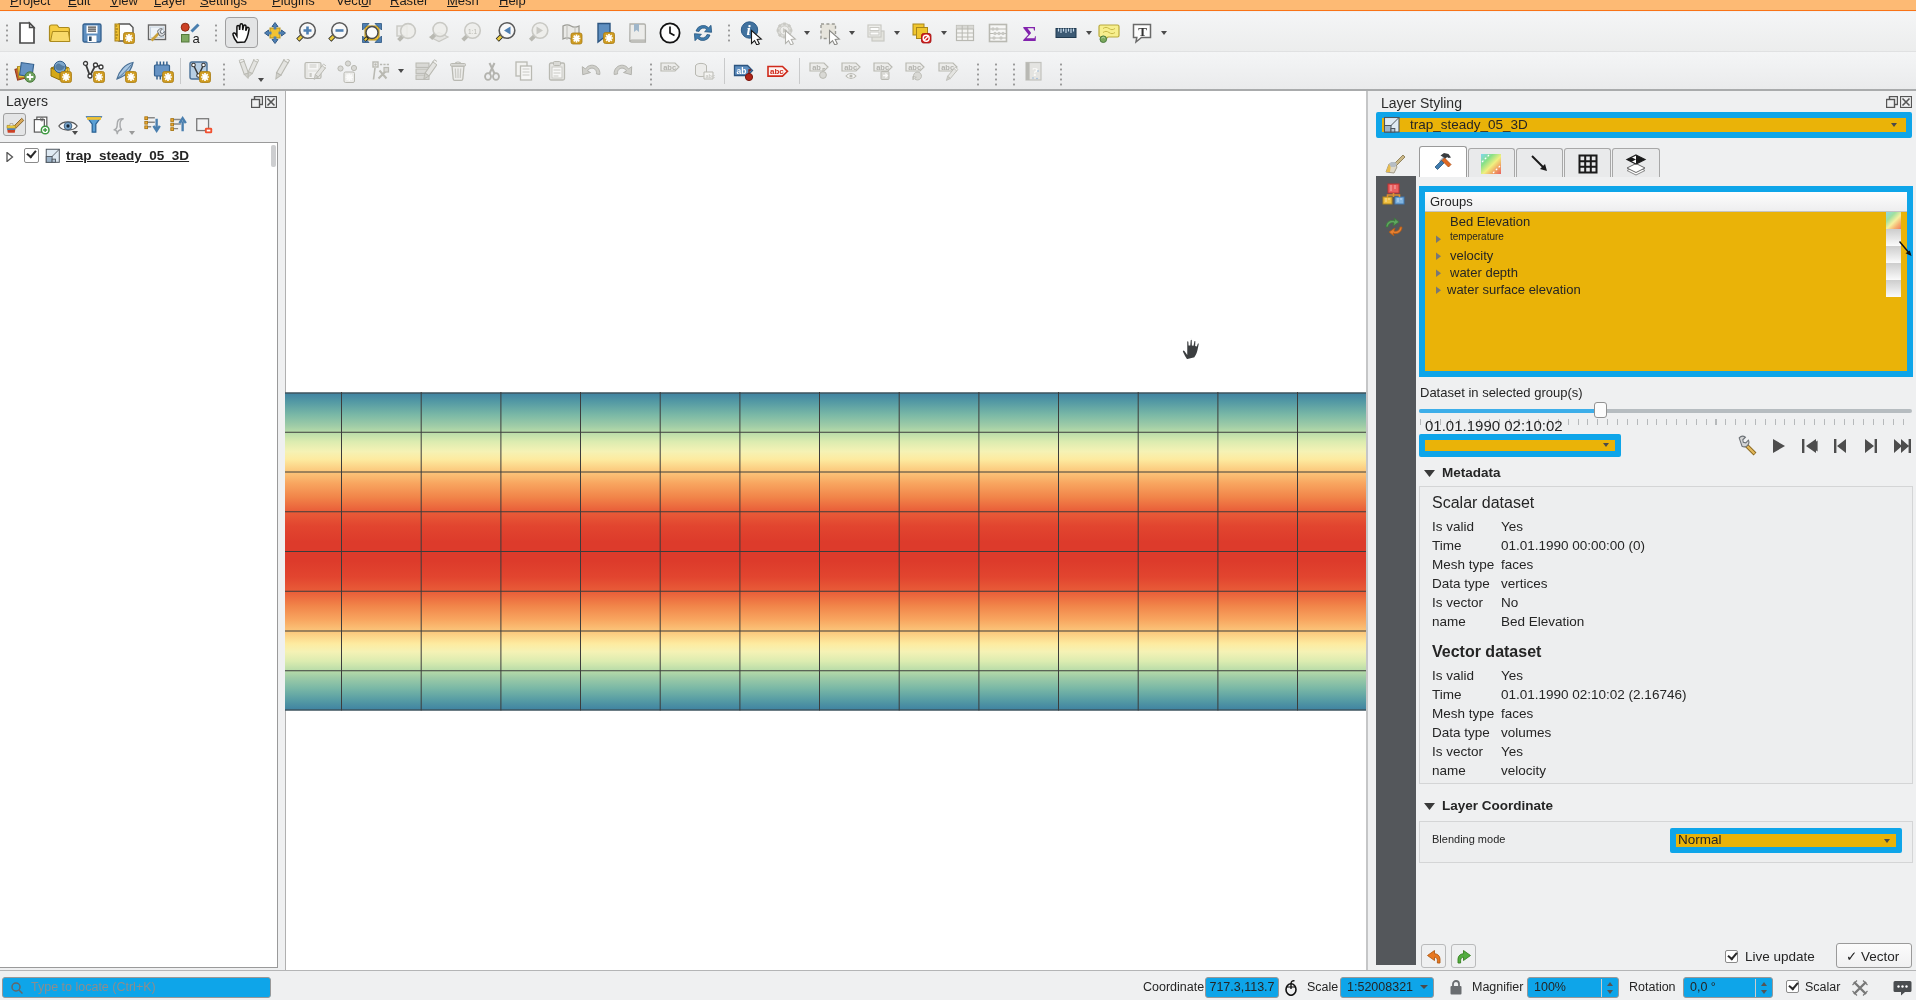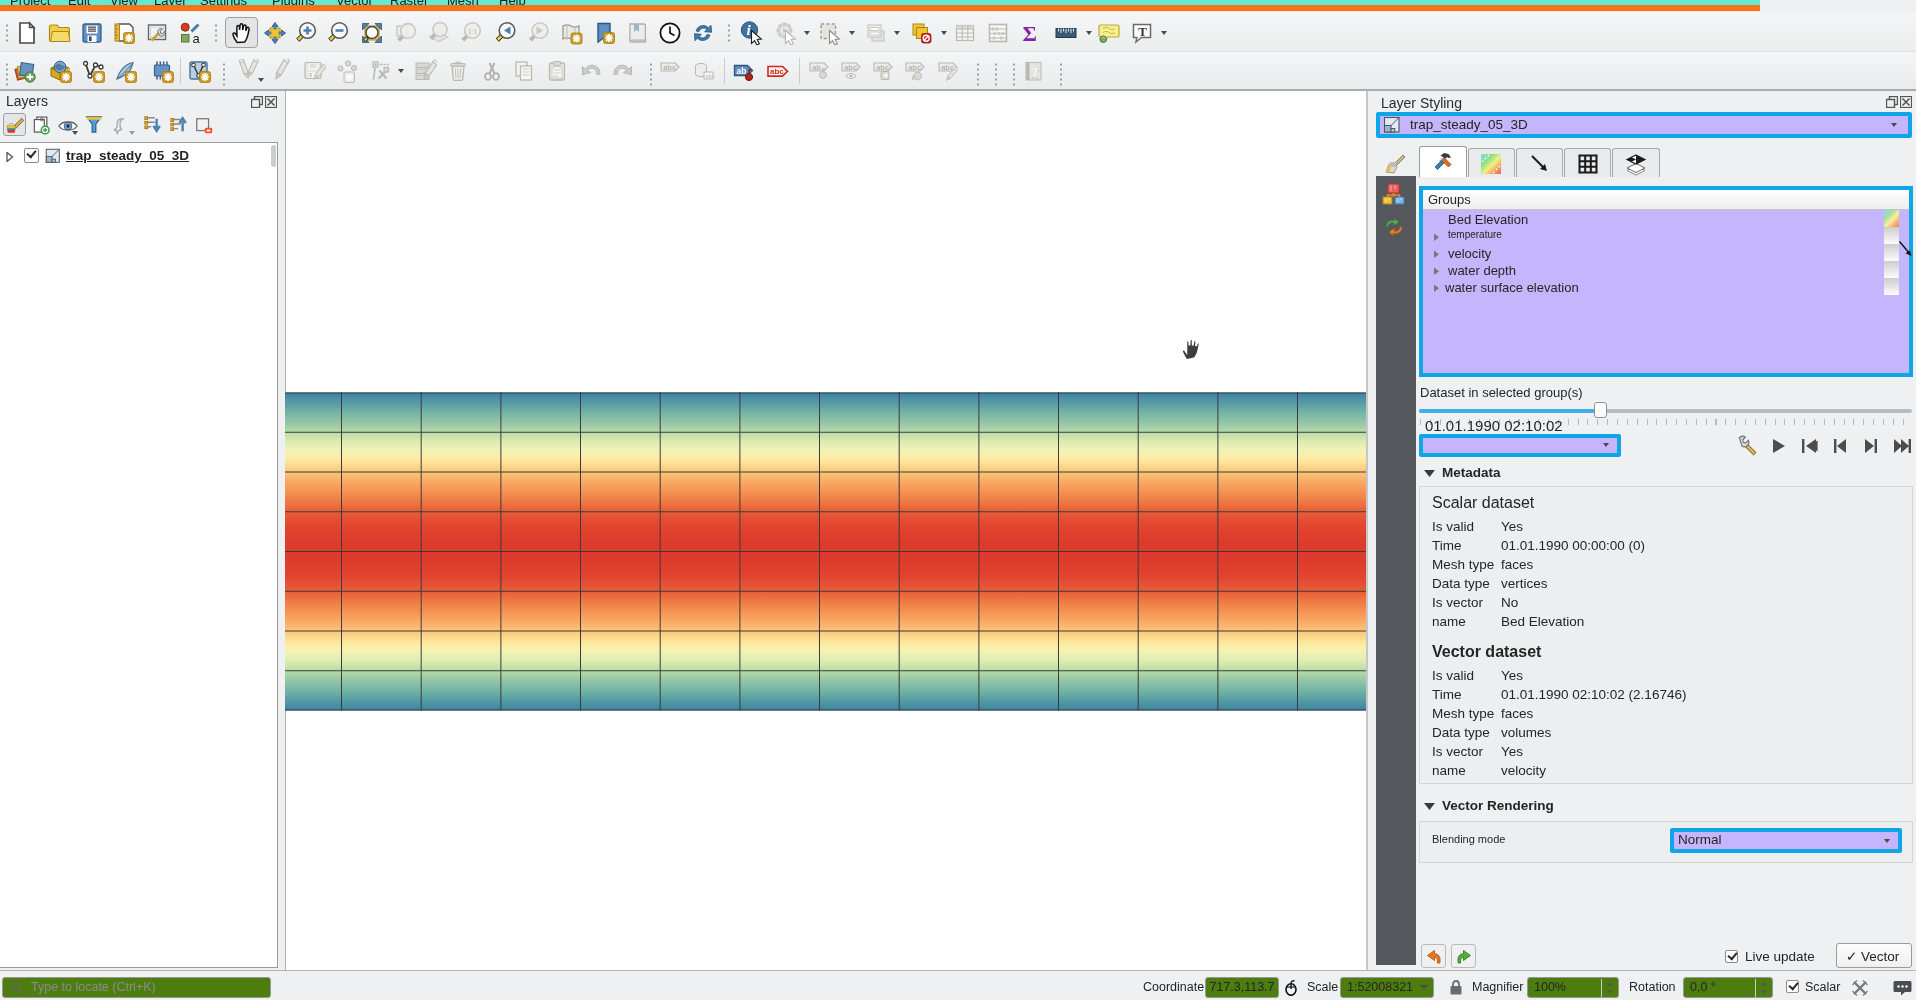--- a/index.html
+++ b/index.html
@@ -1,40 +1,40 @@
 <!DOCTYPE html>
 <html><head><meta charset="utf-8"><style>
 *{margin:0;padding:0;box-sizing:border-box}
 html,body{width:1916px;height:1000px;overflow:hidden;background:#eff0f1;font-family:"Liberation Sans",sans-serif;color:#252525}
 .abs{position:absolute}
 #app{position:relative;width:1916px;height:1000px}
 
-#menubar{position:absolute;left:0;top:0;width:1760px;height:11px;background:#5eead4;border-bottom:6px solid #f97316;overflow:hidden}
+#menubar{position:absolute;left:0;top:0;width:1916px;height:11px;background:#fdba74;border-bottom:1px solid #f97316;overflow:hidden}
 #menubar span{position:absolute;top:-7px;font-size:13px;color:#1c1c1c}
 
 #tb1{position:absolute;left:0;top:12px;width:1916px;height:39px;background:linear-gradient(#f4f5f6,#eceded)}
 #tb2{position:absolute;left:0;top:51px;width:1916px;height:38px;background:linear-gradient(#f4f5f6,#eaebec);border-top:1px solid #e0e1e2}
 #mainsep{position:absolute;left:0;top:89px;width:1916px;height:2px;background:#a9abac}
 .grip{position:absolute;width:5px;height:19px;background-image:radial-gradient(circle,#9a9a9a 1px,transparent 1.2px);background-size:4px 5px}
 .vsep{position:absolute;width:1px;height:26px;background:#c9cacb}
 .darr{position:absolute;width:0;height:0;border-left:3.5px solid transparent;border-right:3.5px solid transparent;border-top:4px solid #4a4a4a}
 
 #lpanel{position:absolute;left:0;top:91px;width:284px;height:879px;background:#eff0f1}
 #lpanel .title{position:absolute;left:6px;top:2px;font-size:14px;color:#2b2b2b}
 #ltree{position:absolute;left:0px;top:51px;width:278px;height:826px;background:#fff;border:1px solid #9a9a9a;border-left:none}
 
 #canvas{position:absolute;left:285px;top:91px;width:1082px;height:879px;background:#fff;border-left:1px solid #b0b0b0}
 #rsep{position:absolute;left:1366px;top:91px;width:2px;height:879px;background:#c5c6c7}
 
 #rpanel{position:absolute;left:1368px;top:91px;width:548px;height:879px;background:#eff0f1}
 #darkstrip{position:absolute;left:8px;top:85px;width:40px;height:789px;background:#54575b}
-.box{position:absolute;background:#c4b5fd;border:4px solid #0ea5e9;border-radius:2px}
+.box{position:absolute;background:#eab308;border:6px solid #0ea5e9;border-radius:2px}
 
 #status{position:absolute;left:0;top:970px;width:1916px;height:30px;background:#eff0f1;border-top:1px solid #b4b5b6;font-size:12.5px}
-.sbox{position:absolute;background:#4d7c0f;border:1px solid #989898;border-radius:3px;font-size:12.5px}
+.sbox{position:absolute;background:#0ea5e9;border:1px solid #989898;border-radius:3px;font-size:12.5px}
 .spin{position:absolute;right:1px;top:1px;width:16px;height:18px;border-left:1px solid #ccc}
 .spin:before{content:"";position:absolute;left:4.5px;top:3px;border-left:3.5px solid transparent;border-right:3.5px solid transparent;border-bottom:4px solid #555}
 .spin:after{content:"";position:absolute;left:4.5px;bottom:3px;border-left:3.5px solid transparent;border-right:3.5px solid transparent;border-top:4px solid #555}
 .cb{position:absolute;width:13px;height:13px;background:#fff;border:1px solid #8a8a8a;border-radius:2px}
 .cb.on:before{content:"";position:absolute;left:2px;top:1px;width:7px;height:4px;border-left:2px solid #2a2a2a;border-bottom:2px solid #2a2a2a;transform:rotate(-50deg)}
 </style></head><body>
 <div id="app">
 <div id="menubar">
 <span style="left:10px"><u>P</u>roject</span>
       <span style="left:68px"><u>E</u>dit</span>
@@ -784,21 +784,21 @@
   <div class="abs" style="left:64px;top:403px;font-size:16px;font-weight:normal">Scalar dataset</div>
   <div class="abs" style="left:64px;top:426px;font-size:13.5px;line-height:19px">Is valid<br>Time<br>Mesh type<br>Data type<br>Is vector<br>name</div>
   <div class="abs" style="left:133px;top:426px;font-size:13.5px;line-height:19px">Yes<br>01.01.1990 00:00:00 (0)<br>faces<br>vertices<br>No<br>Bed Elevation</div>
   <div class="abs" style="left:64px;top:552px;font-size:16px;font-weight:bold">Vector dataset</div>
   <div class="abs" style="left:64px;top:575px;font-size:13.5px;line-height:19px">Is valid<br>Time<br>Mesh type<br>Data type<br>Is vector<br>name</div>
   <div class="abs" style="left:133px;top:575px;font-size:13.5px;line-height:19px">Yes<br>01.01.1990 02:10:02 (2.16746)<br>faces<br>volumes<br>Yes<br>velocity</div>
 
   <svg class="abs" style="left:56px;top:711px" width="11" height="9">
         <path d="M0 1 L11 1 L5.5 8z" fill="#3a3a3a"></path>
       </svg>
-  <div class="abs" style="left:74px;top:707px;font-size:13.5px;font-weight:bold">Vector Rendering</div>
+  <div class="abs" style="left:74px;top:707px;font-size:13.5px;font-weight:bold">Layer Coordinate</div>
   <div class="abs" style="left:51px;top:730px;width:494px;height:42px;background:#edeeef;border:1px solid #d4d5d6"></div>
   <div class="abs" style="left:64px;top:742px;font-size:11px">Blending mode</div>
   <div class="box" style="left:302px;top:737px;width:232px;height:25px"></div>
   <span class="abs" style="left:310px;top:741px;font-size:13.5px">Normal</span>
   <div class="darr" style="left:516px;top:748px"></div>
 
   <div class="abs" style="left:53px;top:853px;width:25px;height:24px;background:#eff0f1;border:1px solid #b9babb;border-radius:3px"></div>
   <svg class="abs" style="left:57px;top:857px" width="18" height="17" viewBox="0 0 18 17">
         <path d="M15 15 V11 C15 7.5 12 5.8 9.5 5.8 L9.5 2.5 L2.5 7.5 L9.5 12.5 L9.5 9.2 C11.5 9.2 12.4 10.4 12.4 12.6 V15z" fill="#e87820" stroke="#b05a14" stroke-width="0.9" stroke-linejoin="round"></path>
       </svg>

